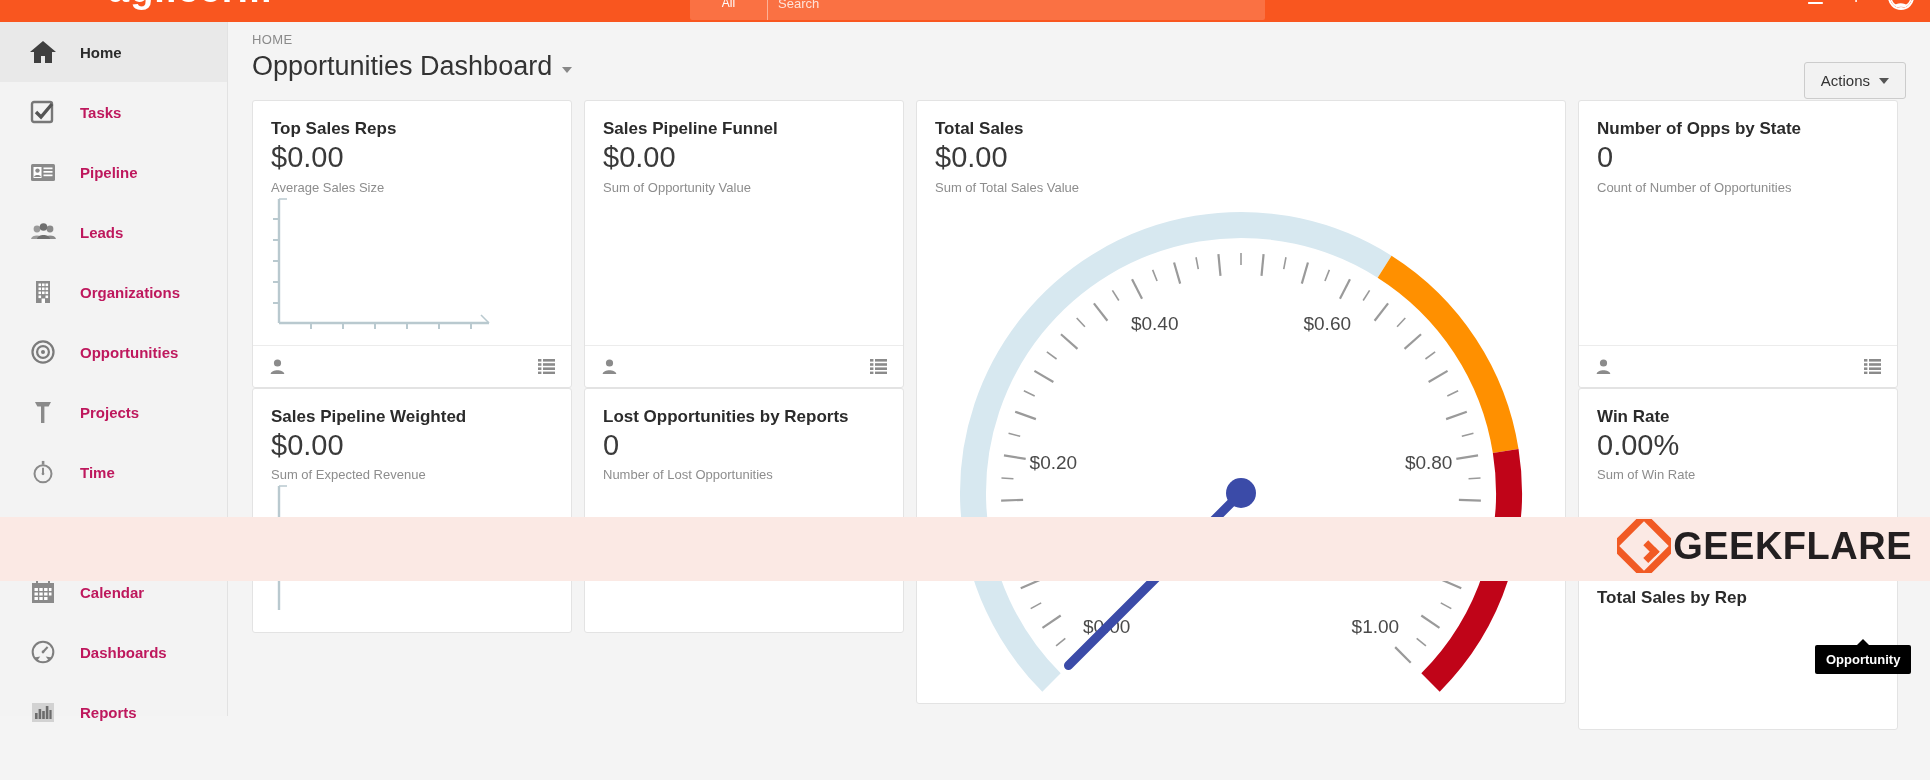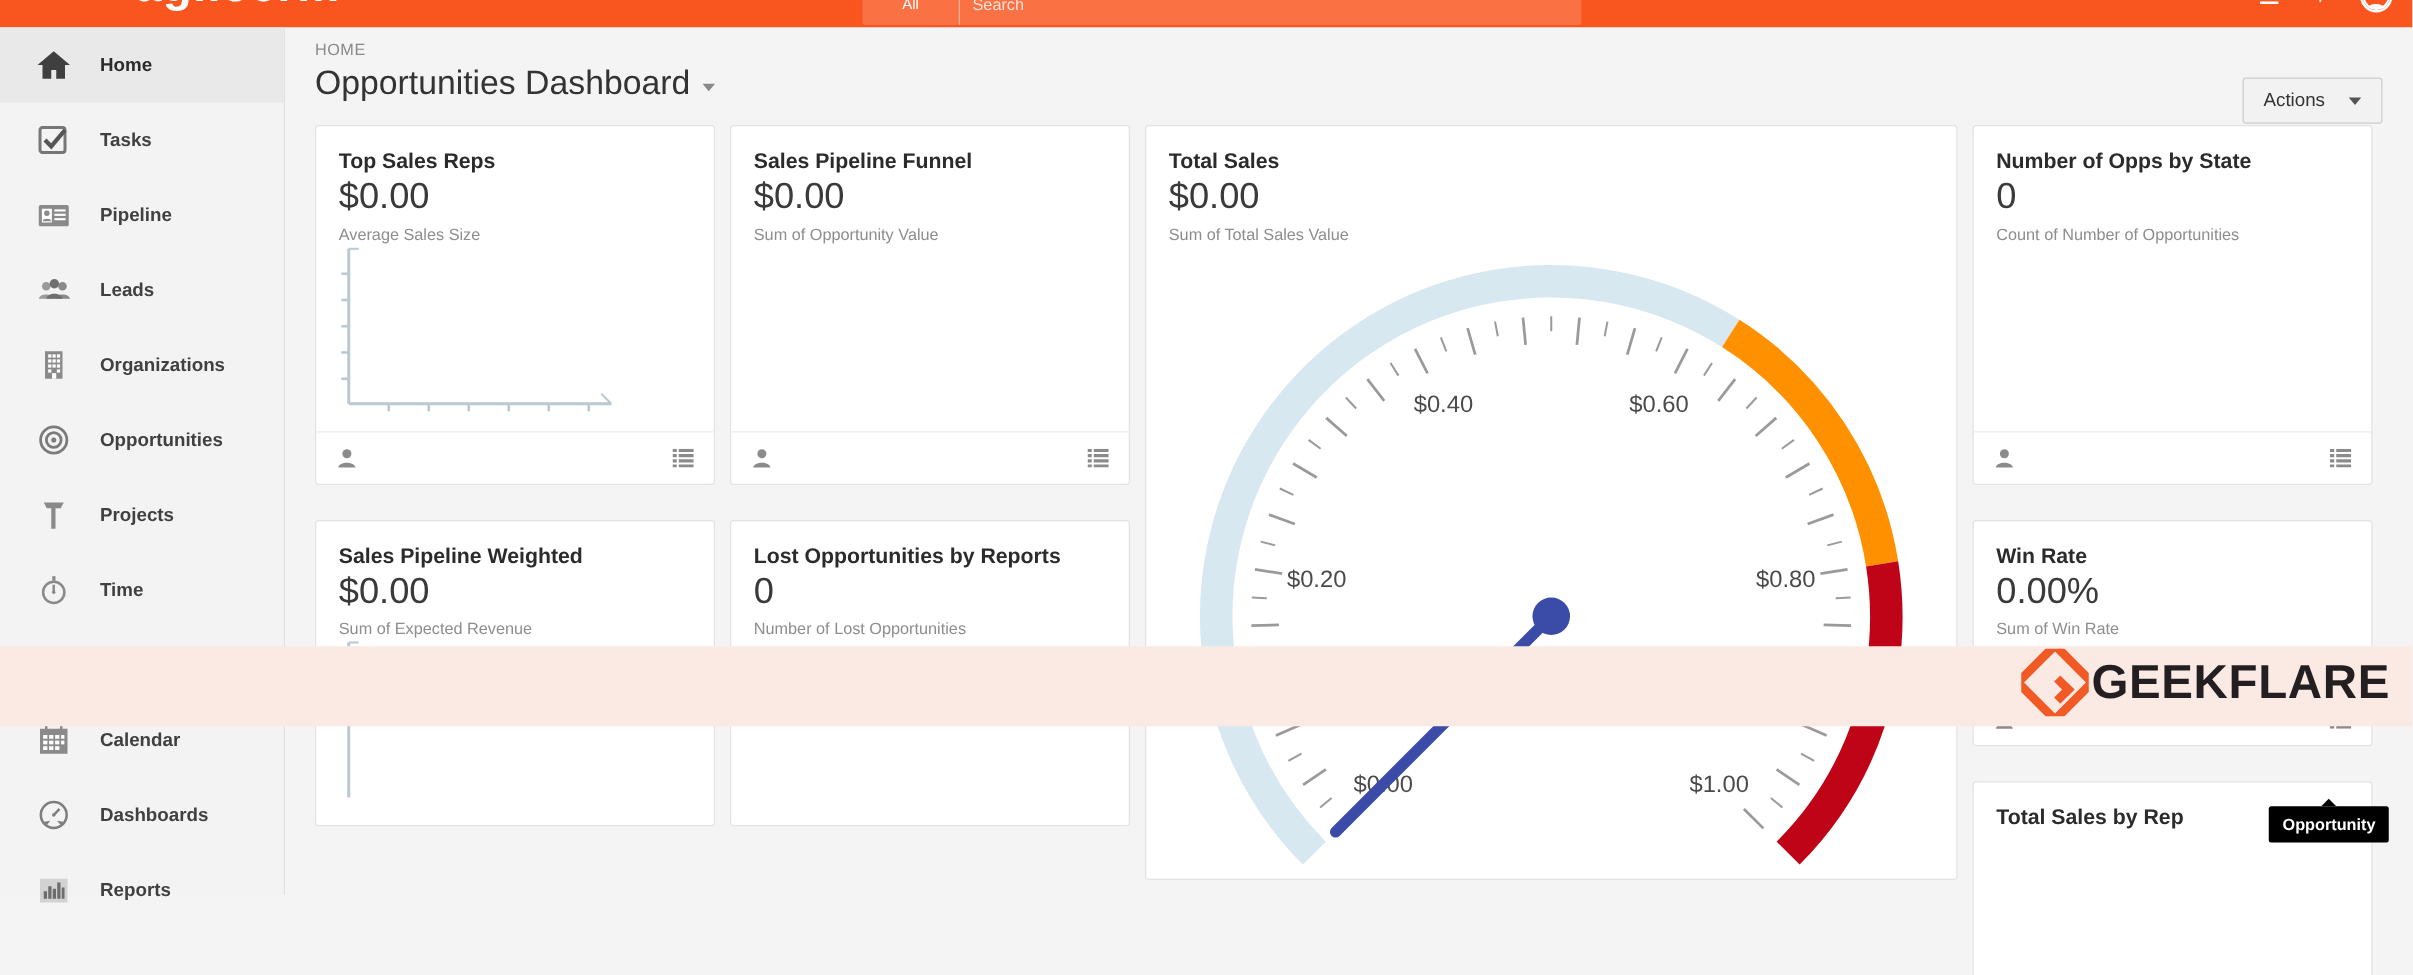--- a/index.html
+++ b/index.html
@@ -68,21 +68,21 @@
   .nav-item.active { background: #e9e9e9; }
   .nav-item.active .nav-label { color: #2b2b2b; font-weight: 700; }
   .nav-icon {
     width: 34px; height: 30px;
     display: flex; align-items: center; justify-content: flex-start;
     flex: 0 0 34px;
     color: #777;
   }
   .nav-icon svg { display: block; }
   .nav-label {
-    font-size: 15px; font-weight: 700; color: #404040;
+    font-size: 15px; font-weight: 700; color: #be185d;
     margin-left: 16px; white-space: nowrap;
   }
 
   
   .main {
     position: absolute; left: 228px; top: 22px;
     width: 1702px; height: 694px;
     background: #f4f4f4;
   }
   .page-head {
@@ -97,21 +97,21 @@
     width: 0; height: 0; margin-left: 10px; margin-top: 6px;
     border-left: 5px solid transparent;
     border-right: 5px solid transparent;
     border-top: 6px solid #888;
     cursor: pointer;
   }
   .actions-btn {
     position: absolute; right: 24px; top: 40px;
     background: #f2f2f2; border: 1px solid #ccc; border-radius: 3px;
     padding: 9px 16px; font-size: 15px; color: #333;
-    display: flex; align-items: center; gap: 19px; cursor: pointer;
+    display: flex; align-items: center; gap: 9px; cursor: pointer;
     font-family: "Liberation Sans", sans-serif;
   }
   .actions-btn .caret {
     width:0;height:0;border-left:5px solid transparent;border-right:5px solid transparent;
     border-top:6px solid #555;
   }
 
   
   .grid {
     position: absolute; left: 0; top: 78px;
@@ -121,21 +121,21 @@
   .col { position: absolute; top: 0; }
   .col-a { left: 24px;   width: 320px; }
   .col-b { left: 356px;  width: 320px; }
   .col-c { left: 688px;  width: 650px; }
   .col-d { left: 1350px; width: 320px; }
 
   .card {
     background: #fff;
     border: 1px solid #e3e3e3;
     border-radius: 3px;
-    margin-bottom: 28px;
+    margin-bottom: 0;
     position: relative;
     overflow: hidden;
   }
   .card-body { padding: 18px 18px 0 18px; }
   .card-title {
     font-size: 17px; font-weight: 700; color: #2b2b2b; line-height: 1.2;
     white-space: nowrap;
   }
   .card-value {
     font-size: 29px; color: #3a3a3a; font-weight: 400;

